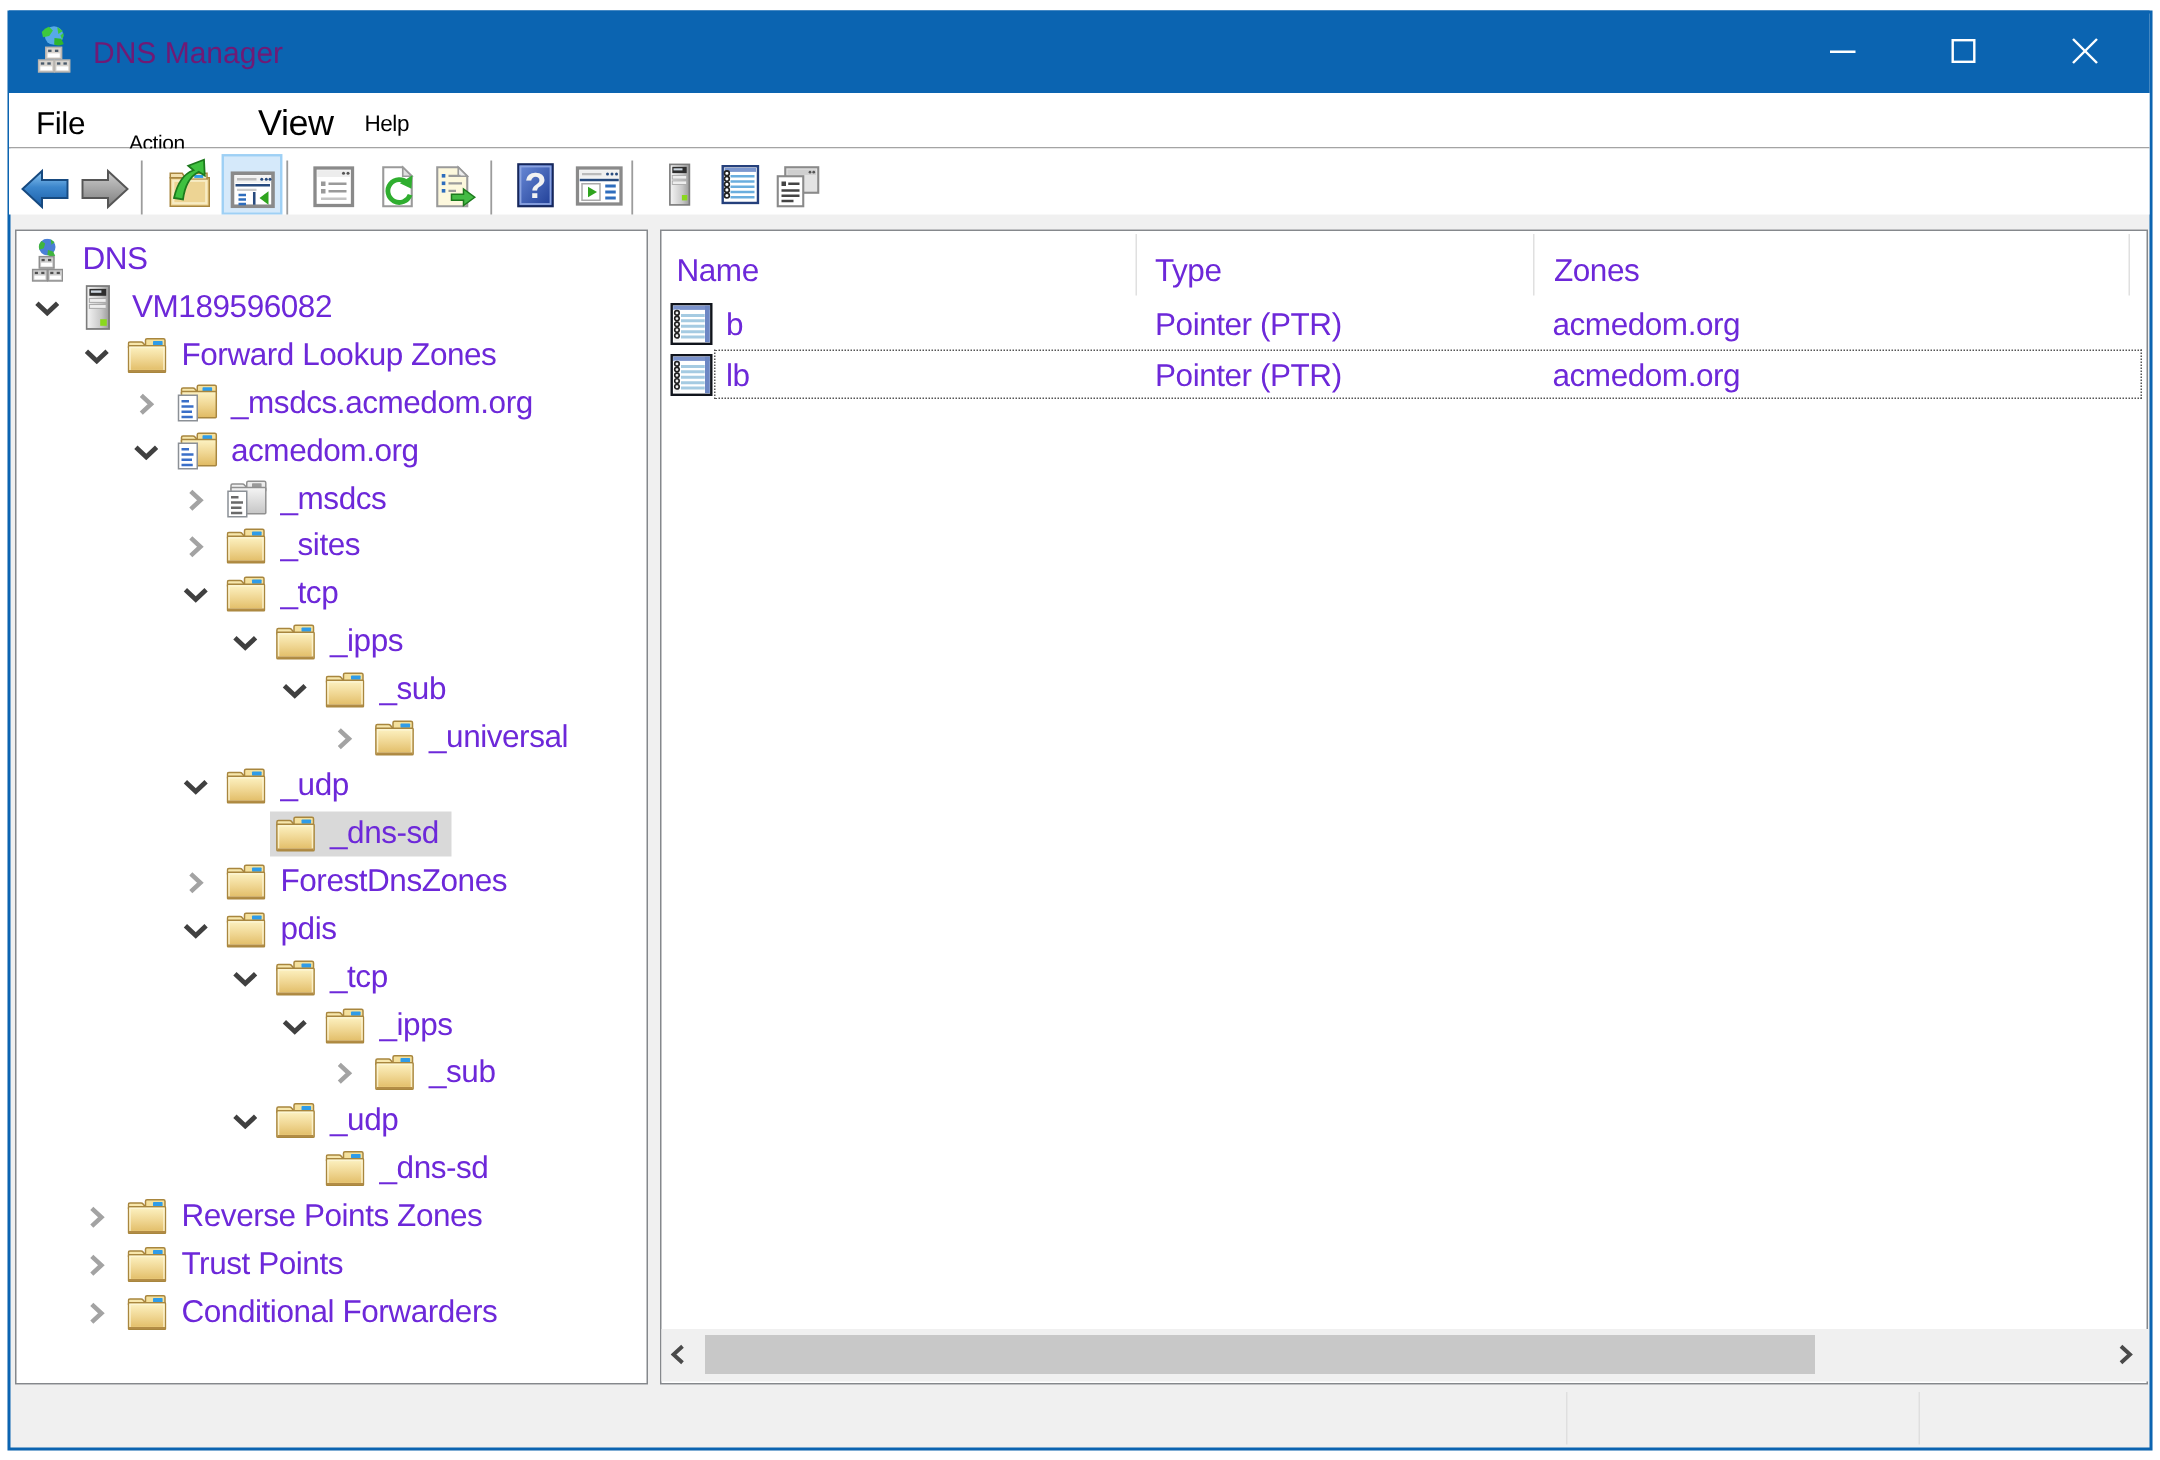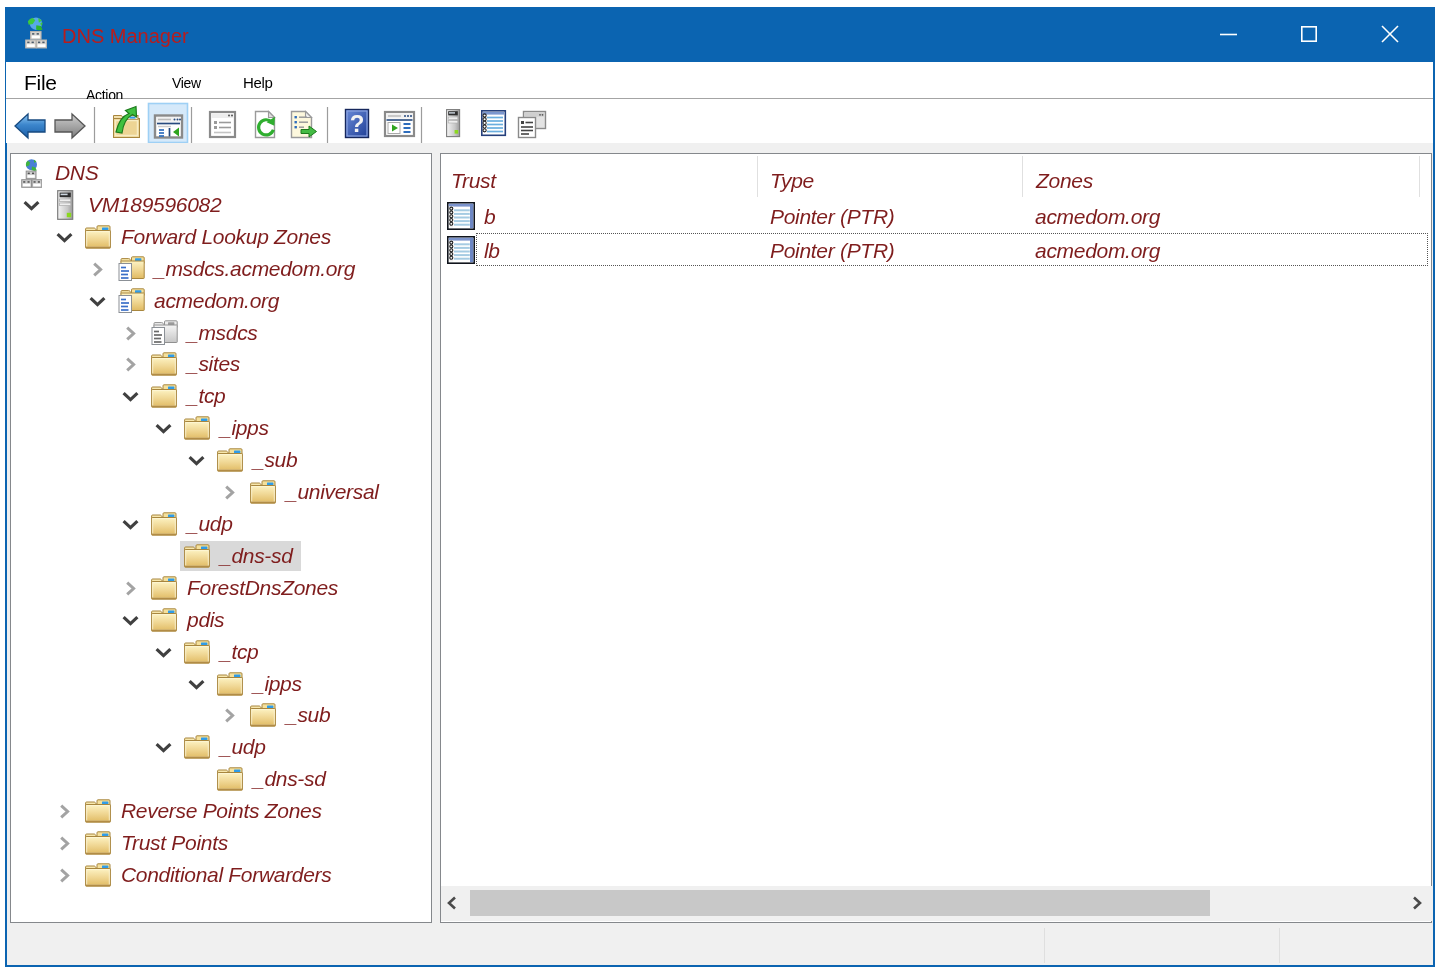--- a/index.html
+++ b/index.html
@@ -1,39 +1,39 @@
 <!DOCTYPE html>
 <html><head><meta charset="utf-8">
 <style>
 html,body{margin:0;padding:0;}
 body{width:1440px;height:973px;position:relative;background:#ffffff;font-family:"Liberation Sans",sans-serif;overflow:hidden;}
 .abs{position:absolute;}
-.tt{position:absolute;font-size:21px;line-height:32px;color:#7f1d1d;white-space:pre;letter-spacing:-0.3px;font-style:italic;}
+.tt{position:absolute;font-size:21px;line-height:32px;color:#6d28d9;white-space:pre;letter-spacing:-0.3px;}
 .sel{position:absolute;background:#d9d9d9;}
 </style></head>
 <body>
 
 <div class="abs" style="left:5px;top:7px;width:1430px;height:960px;border:2px solid #0b64b1;background:#f0f0f0;box-sizing:border-box;"></div>
 
 <div class="abs" style="left:6px;top:7px;width:1427px;height:55px;background:#0b64b1;"></div>
 <svg class="abs" style="left:25px;top:17px" width="22" height="32" viewBox="0 0 21 31">
     <use href="#i-root-t"></use>
   </svg>
-<div class="abs" style="left:62px;top:10px;height:53px;line-height:53px;color:#b91c1c;font-size:20px;">DNS Manager</div>
+<div class="abs" style="left:62px;top:10px;height:53px;line-height:53px;color:#701a75;font-size:20px;">DNS Manager</div>
 <svg class="abs" style="left:1219px;top:25px" width="180" height="19" viewBox="0 0 180 19">
   <line x1="1" y1="9.5" x2="18" y2="9.5" stroke="#fff" stroke-width="1.6"></line>
   <rect x="82.8" y="1.8" width="14.4" height="14.4" fill="none" stroke="#fff" stroke-width="1.6"></rect>
   <line x1="163" y1="1" x2="179" y2="17" stroke="#fff" stroke-width="1.6"></line>
   <line x1="179" y1="1" x2="163" y2="17" stroke="#fff" stroke-width="1.6"></line>
 </svg>
 
 <div class="abs" style="left:6px;top:62px;width:1427px;height:37px;background:#fff;border-bottom:1px solid #a4a4a4;box-sizing:border-box;"></div>
 <div class="abs" style="left:24px;top:64px;height:38px;line-height:38px;font-size:21px;letter-spacing:-0.3px;">File</div>
 <div class="abs" style="left:86px;top:76px;height:38px;line-height:38px;font-size:14px;letter-spacing:-0.3px;">Action</div>
-<div class="abs" style="left:172px;top:64px;height:38px;line-height:38px;font-size:14px;letter-spacing:-0.3px;">View</div>
+<div class="abs" style="left:172px;top:64px;height:38px;line-height:38px;font-size:24px;letter-spacing:-0.3px;">View</div>
 <div class="abs" style="left:243px;top:64px;height:38px;line-height:38px;font-size:15px;letter-spacing:-0.3px;">Help</div>
 
 <div class="abs" style="left:6px;top:99px;width:1427px;height:44px;background:#fff;"></div>
 <svg class="abs" style="left:6px;top:99px" width="600" height="44" viewBox="0 0 600 44">
   <defs>
     <linearGradient id="gba" x1="0" y1="0" x2="0" y2="1">
         <stop offset="0" stop-color="#90c9f4"></stop>
         <stop offset="0.45" stop-color="#3c86cc"></stop>
         <stop offset="1" stop-color="#1b5ea8"></stop>
       </linearGradient>
@@ -354,21 +354,21 @@
     <svg class="abs" style="left:85px;top:863px" width="26" height="24" viewBox="0 0 26 24">
       <use href="#i-folder"></use>
     </svg>
     <div class="tt" style="left:121px;top:859px">Conditional Forwarders</div>
   </div>
 
 <div class="abs" style="left:440px;top:153px;width:992px;height:770px;background:#fff;border:1px solid #85888c;box-sizing:border-box;"></div>
 <div class="abs" style="left:757px;top:156px;width:1px;height:41px;background:#e0e0e0;"></div>
 <div class="abs" style="left:1022px;top:156px;width:1px;height:41px;background:#e0e0e0;"></div>
 <div class="abs" style="left:1419px;top:156px;width:1px;height:41px;background:#e0e0e0;"></div>
-<div class="tt" style="left:451px;top:165px;line-height:32px;">Trust</div>
+<div class="tt" style="left:451px;top:165px;line-height:32px;">Name</div>
 <div class="tt" style="left:770px;top:165px;line-height:32px;">Type</div>
 <div class="tt" style="left:1036px;top:165px;line-height:32px;">Zones</div>
 
 <svg class="abs" style="left:447px;top:202px" width="28" height="28" viewBox="0 0 28 28">
     <use href="#i-note"></use>
   </svg>
 <div class="tt" style="left:484px;top:201px;">b</div>
 <div class="tt" style="left:770px;top:201px;">Pointer (PTR)</div>
 <div class="tt" style="left:1035px;top:201px;">acmedom.org</div>
 <div class="abs" style="left:476px;top:233px;width:952px;height:33px;border:1px dotted #555;box-sizing:border-box;"></div>

